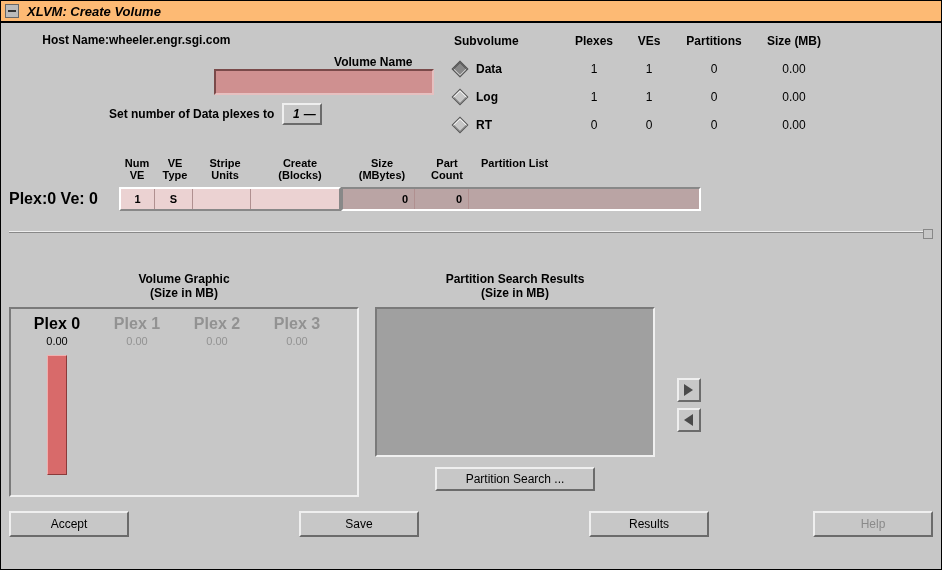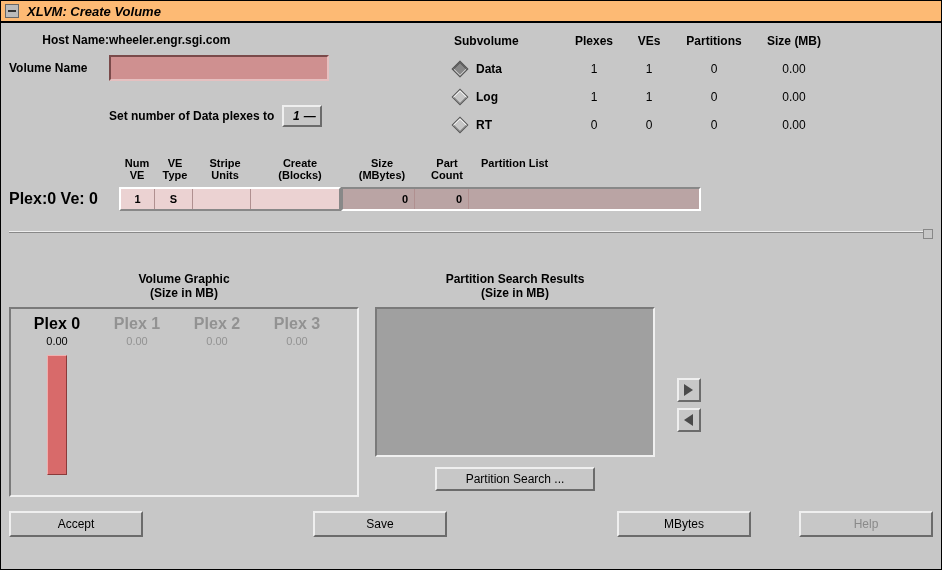--- a/index.html
+++ b/index.html
@@ -70,22 +70,23 @@
     margin: 6px 0 8px 0;
     text-align: right;
   }
   .hostrow .label {
     font-weight: bold;
     width: 100px;
   }
   .hostrow .value { font-weight: bold; }
   .volrow {
     display: flex;
-    align-items: center;
-    margin-bottom: 24px;
+    align-items: flex-end;
+    margin-bottom: 8px;
+    flex-direction: column;
   }
   .volrow .label { font-weight: bold; width: 100px; }
   .volinput {
     width: 220px;
     height: 26px;
     background: #cf9090;
     border-top: 2px solid #7a4a4a;
     border-left: 2px solid #7a4a4a;
     border-right: 2px solid #e6c0c0;
     border-bottom: 2px solid #e6c0c0;
@@ -293,21 +294,21 @@
     display:flex;
     gap: 20px;
     margin-top:10px;
   }
   .bottombar {
     display:flex;
     gap: 20px;
     margin-top: 14px;
   }
   .bottombar .raisedbtn {
-    width: 134px; height: 26px;
+    width: 120px; height: 26px;
   }
 </style>
 </head>
 <body>
 
 <div class="window">
   <div class="titlebar">
     <div class="titlebar-menu"></div>
     <div class="titlebar-title">XLVM: Create Volume</div>
   </div>
@@ -456,19 +457,19 @@
         </div>
       </div>
 
     </div>
 
     <div class="bottombar">
       <div class="raisedbtn">Accept</div>
       <div style="flex:0 0 130px"></div>
       <div class="raisedbtn">Save</div>
       <div style="flex:0 0 130px"></div>
-      <div class="raisedbtn">MBytes</div>
+      <div class="raisedbtn">Results</div>
       <div style="flex:1"></div>
       <div class="raisedbtn dim">Help</div>
     </div>
 
   </div>
 </div>
 
 </body></html>

